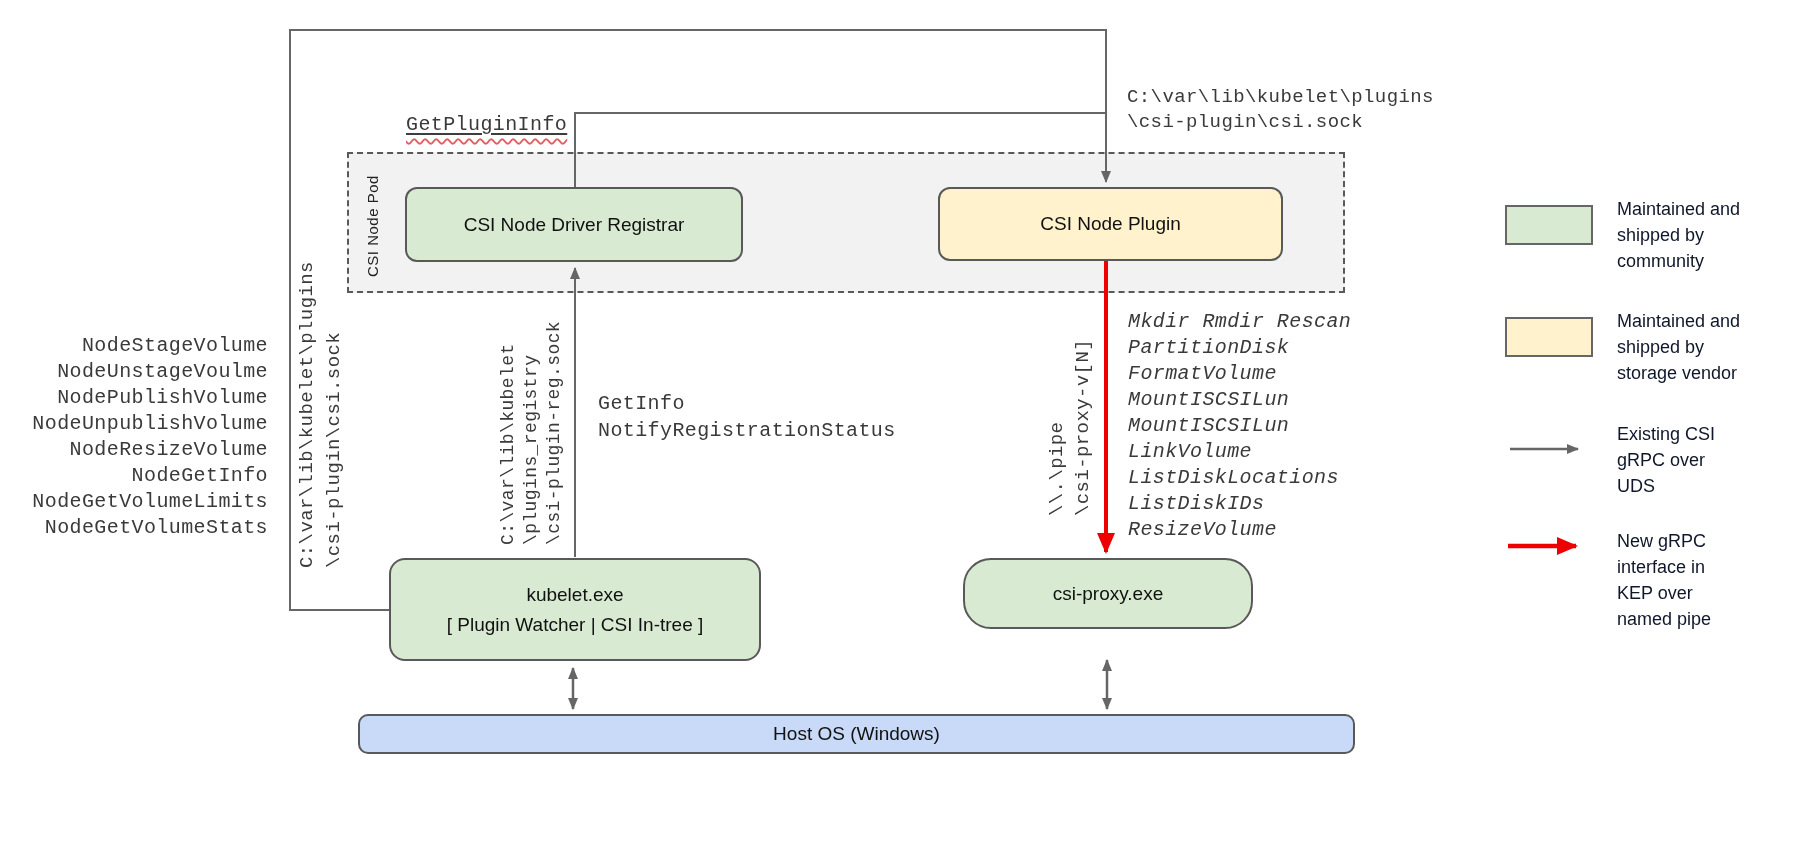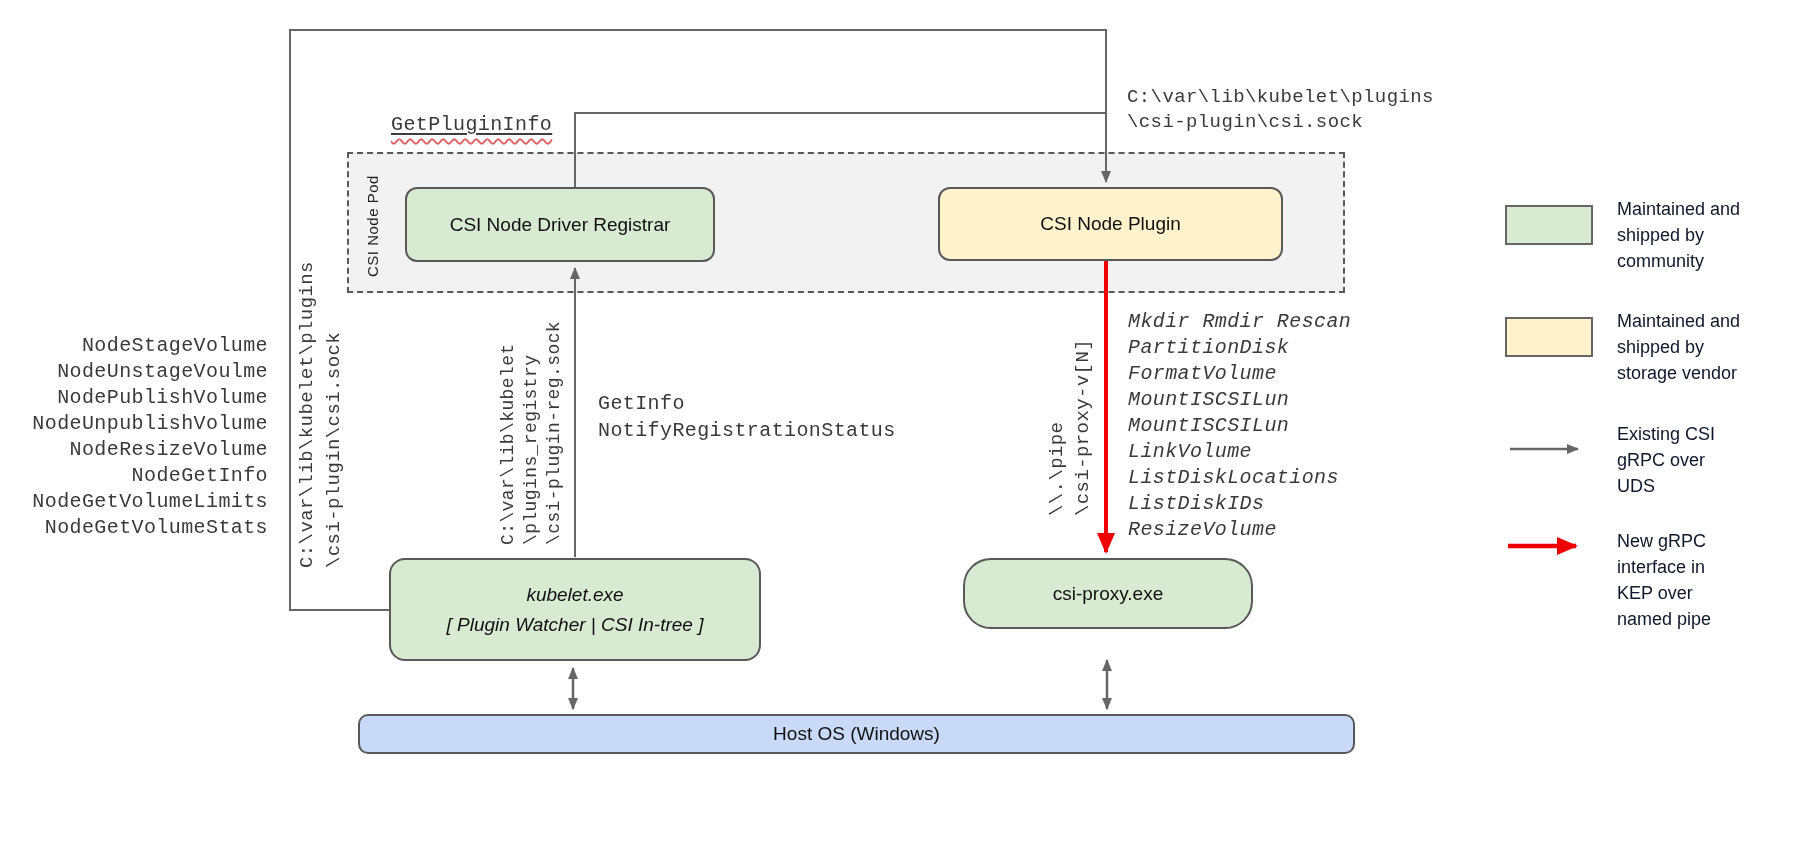--- a/index.html
+++ b/index.html
@@ -21,43 +21,43 @@
   .fill-yellow { background:#fff2cc; }
   .fill-blue   { background:#c9daf8; }
 
   #pod {
     position:absolute; left:347px; top:152px; width:998px; height:141px;
     background:#f2f2f2; border:2px dashed #595959; box-sizing:border-box; z-index:1;
   }
   #svg-layer { position:absolute; left:0; top:0; z-index:2; }
   .node, .label-layer { z-index:3; }
 
-  #registrar { left:405px; top:187px; width:310px; height:75px; }
+  #registrar { left:405px; top:187px; width:338px; height:75px; }
   #plugin    { left:938px; top:187px; width:345px; height:74px; }
-  #kubelet   { left:389px; top:558px; width:372px; height:103px; border-radius:16px; line-height:30px;font-style:italic; }
+  #kubelet   { left:389px; top:558px; width:372px; height:103px; border-radius:16px; line-height:30px; }
   #csiproxy  { left:963px; top:558px; width:290px; height:71px; border-radius:28px; }
   #hostos    { left:358px; top:714px; width:997px; height:40px; border-radius:10px; }
 
   
   .vtext {
     position:absolute; transform-origin:0 0; transform:rotate(-90deg);
     white-space:pre; z-index:4;
   }
   #pod-label   { left:364px; top:277px; font-size:15px; line-height:17px; color:#222; letter-spacing:0.5px; }
   #vert-left   { left:294px; top:568px; font-size:19px; line-height:27px; }
   #vert-mid    { left:497px; top:545px; font-size:18px; line-height:23px; }
   #vert-pipe   { left:1044px; top:516px; font-size:19px; line-height:26px; }
 
   
   #node-calls   { left:28px;  top:333px; width:240px; text-align:right; font-size:20px; line-height:26px; z-index:4; }
   #proxy-calls  { left:1128px; top:309px; font-size:20px; line-height:26px; z-index:4;font-style:italic; }
   #getinfo      { left:598px; top:390px; font-size:20px; line-height:27px; z-index:4; }
   #path-topright{ left:1127px; top:85px;  font-size:19px; line-height:25px; z-index:4; }
 
-  #getplugininfo { left:391px; top:113px; font-size:20px; z-index:4; }
+  #getplugininfo { left:406px; top:113px; font-size:20px; z-index:4; }
   .gpi-outer { text-decoration:underline wavy #e06060; text-decoration-thickness:2px; text-underline-offset:8px; }
   .gpi-inner { text-decoration:underline solid #3d3d3d; text-decoration-thickness:2px; text-underline-offset:3px; }
 
   
   .legend-swatch { position:absolute; width:88px; height:40px; border:2px solid #666; box-sizing:border-box; z-index:3; }
   #legend-swatch-community { left:1505px; top:205px; background:#d9ead3; }
   #legend-swatch-vendor    { left:1505px; top:317px; background:#fff2cc; }
   .legend-text { position:absolute; left:1617px; font-size:18px; line-height:26px; color:#0f172a; white-space:pre; z-index:3; }
   #legend-text-0 { top:196px; }
   #legend-text-1 { top:308px; }

